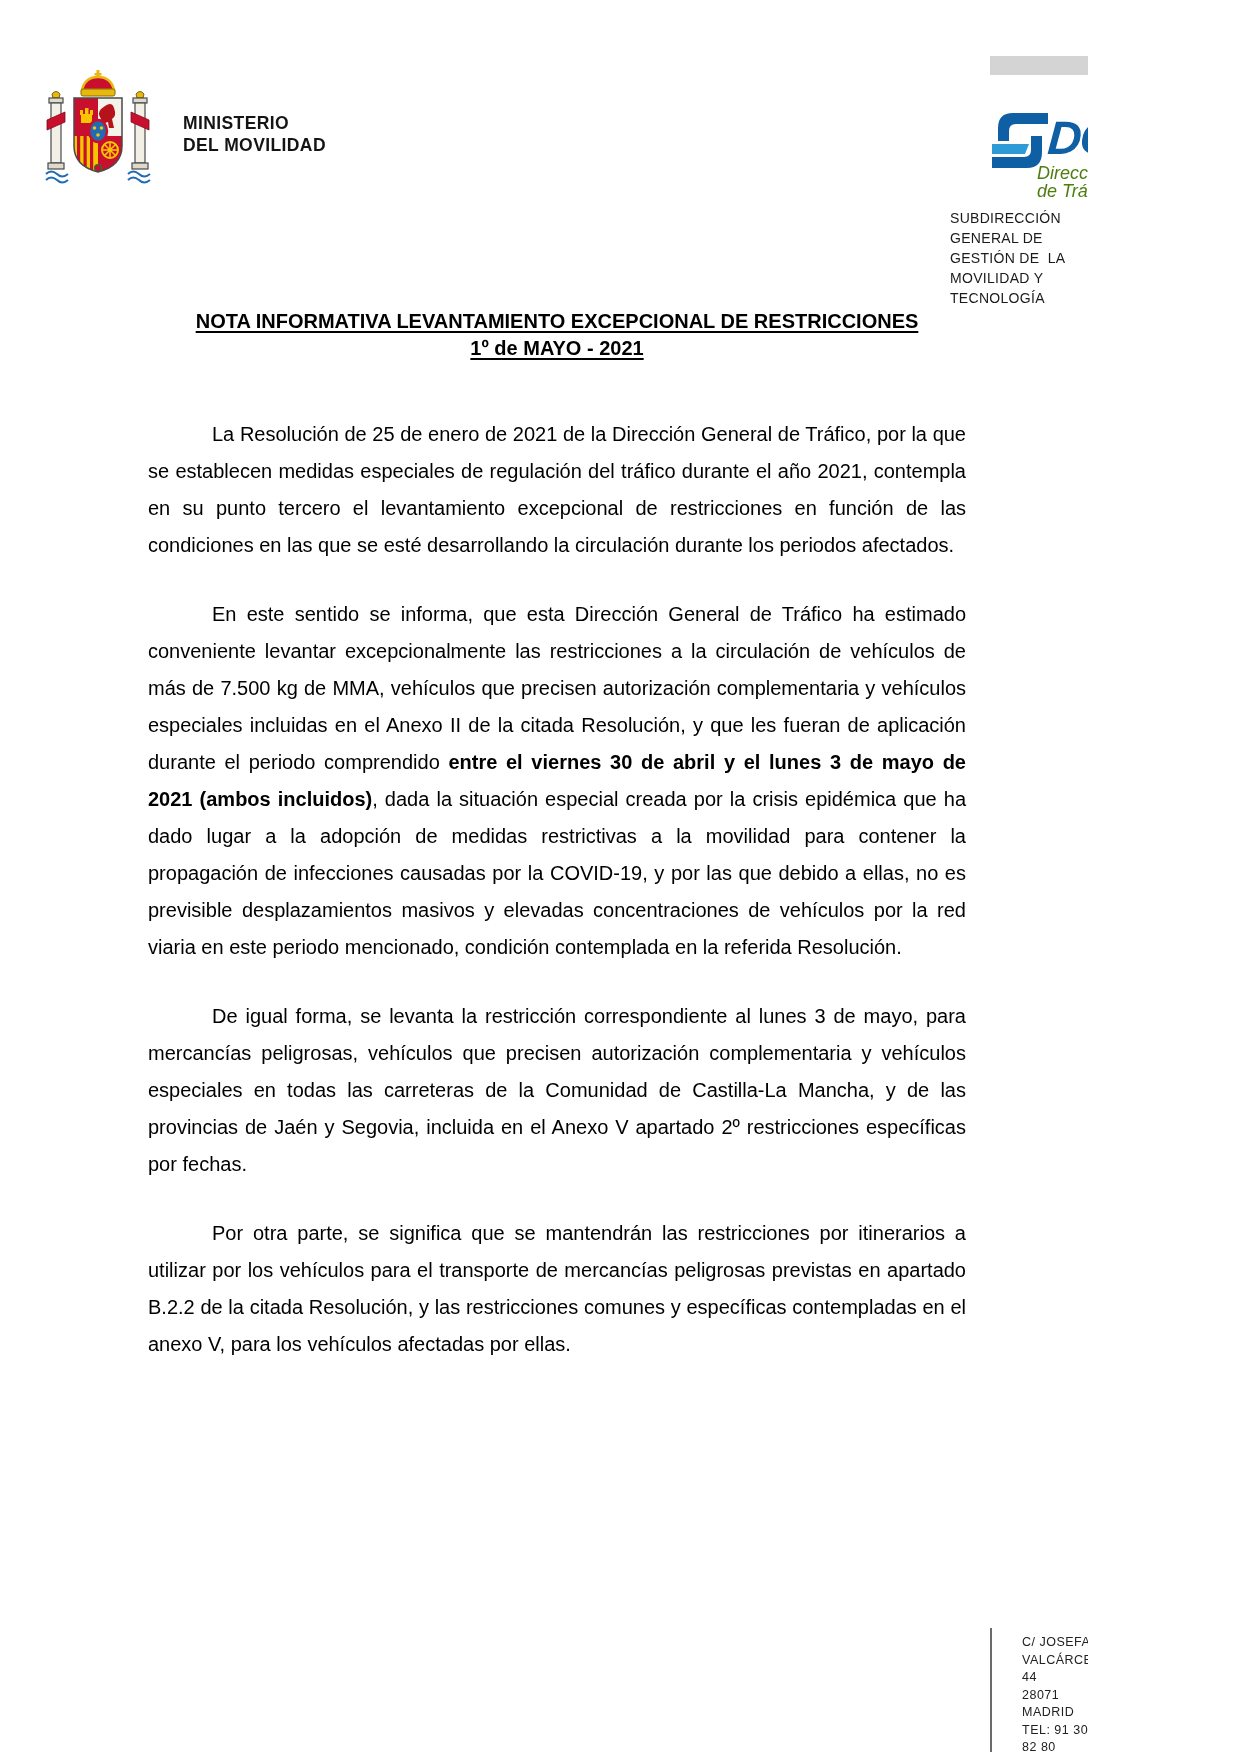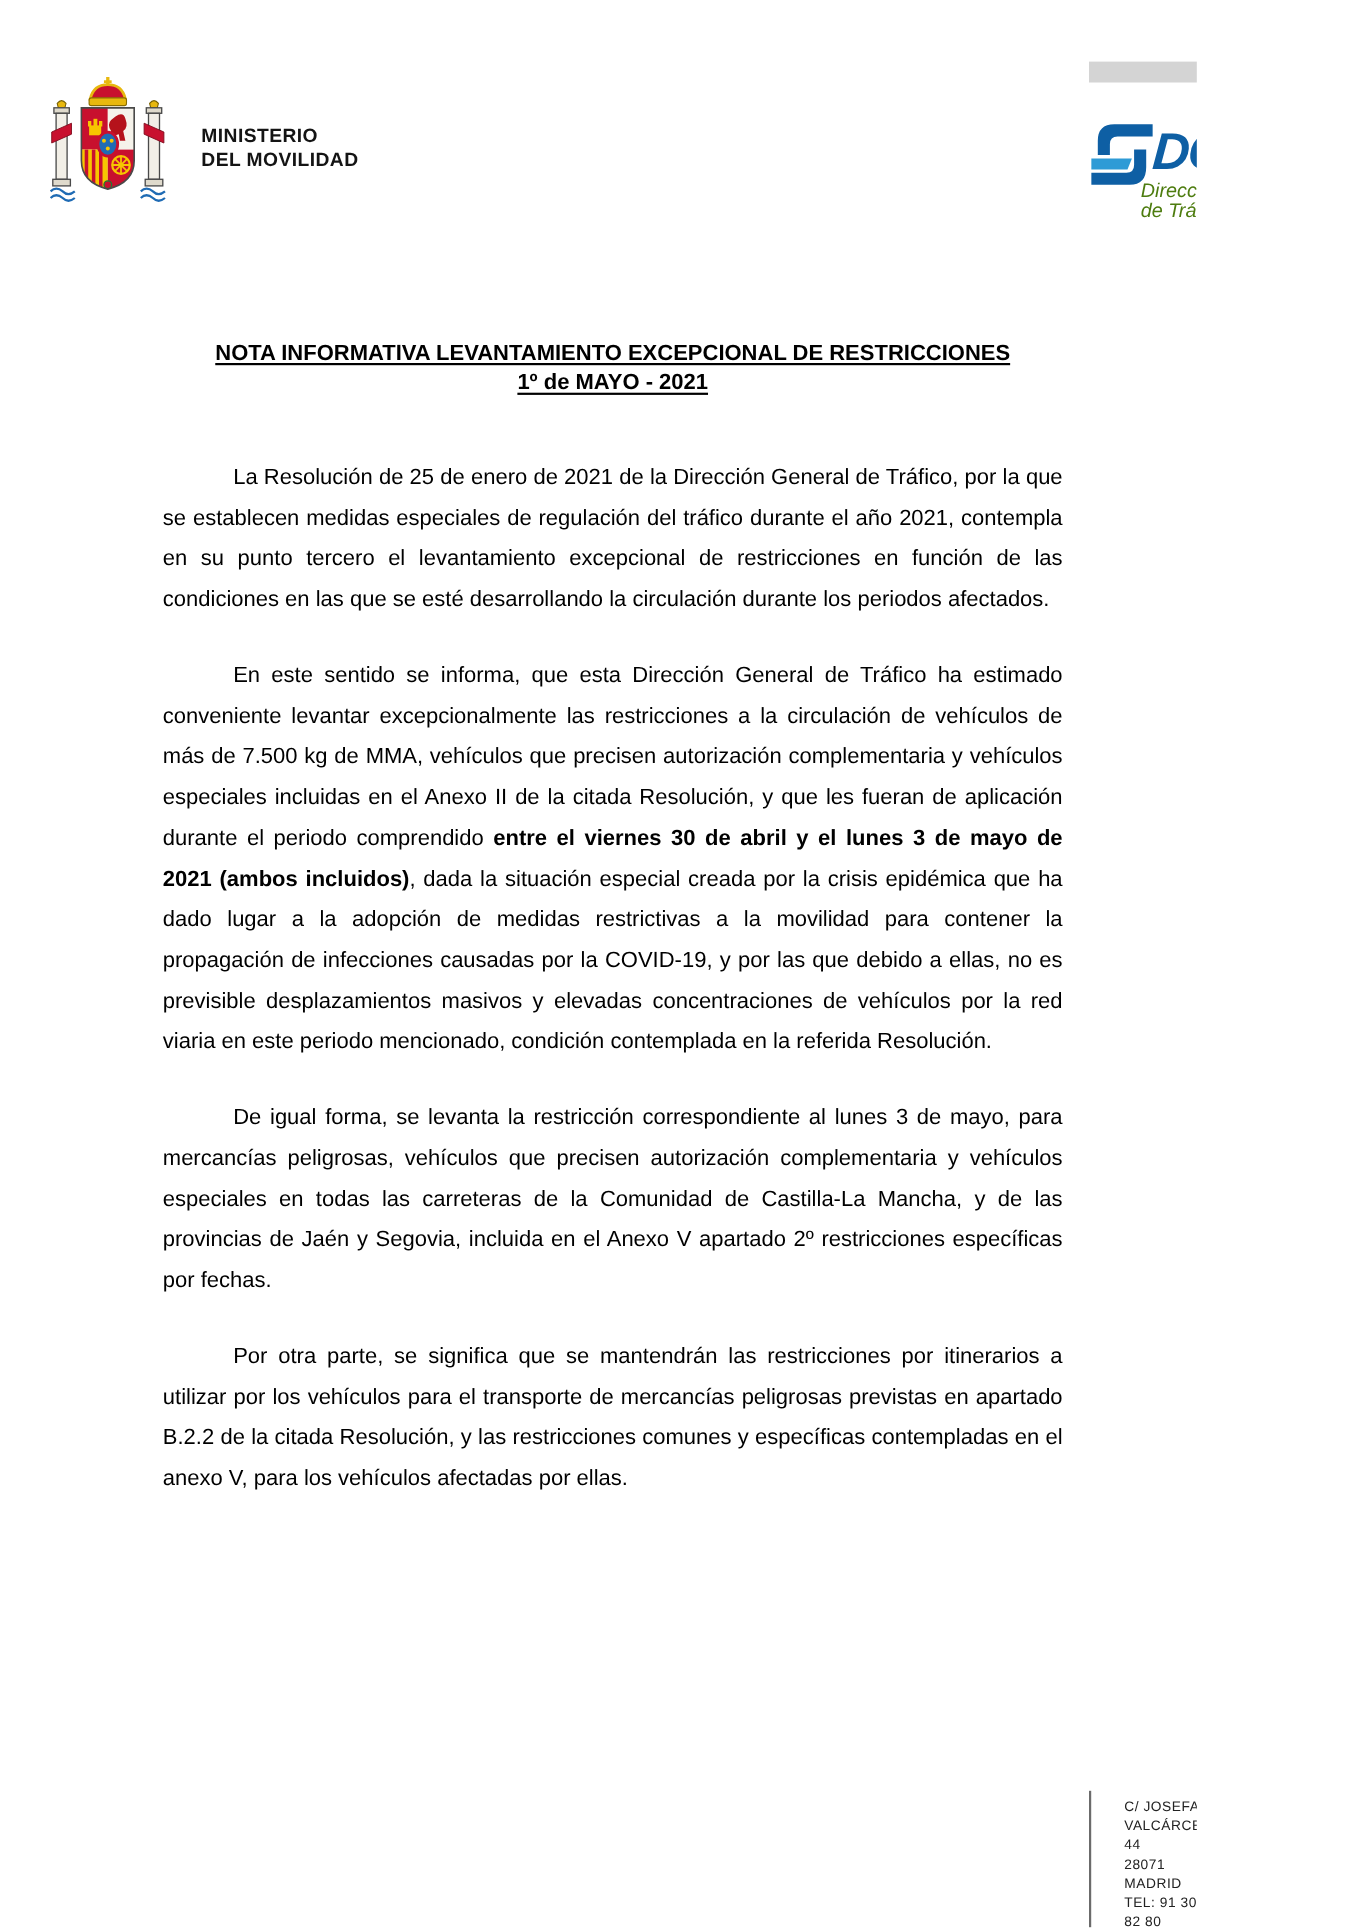--- a/index.html
+++ b/index.html
@@ -152,20 +152,25 @@
       <path d="M0 36 L37 36 L33 46 L0 46 Z" fill="var(--dgt-light-blue)"></path>
       <path d="M50 28 L50 44 Q50 60 35 60 L0 60 L0 49 L32 49 Q39 49 39 42 L39 28 Z" fill="var(--dgt-dark-blue)"></path>
     </svg>
     <div class="dgt-acronym">DGT</div>
     <div class="dgt-tagline">
       <div>Dirección General</div>
       <div>de Tráfico</div>
     </div>
   </div>
 
+  <div class="subdireccion">
+    <div class="subdir-line">SUBDIRECCIÓN  GENERAL DE</div>
+    <div class="subdir-line">GESTIÓN DE  LA MOVILIDAD Y</div>
+    <div class="subdir-line">TECNOLOGÍA</div>
+  </div>
 
   <div class="doc-title">
     <div><span class="t-line">NOTA INFORMATIVA LEVANTAMIENTO EXCEPCIONAL DE RESTRICCIONES</span></div>
     <div><span class="t-line">1º de MAYO - 2021</span></div>
   </div>
 
   <div class="doc-body">
     <p>La Resolución de 25 de enero de 2021 de la Dirección General de Tráfico, por la que se establecen medidas especiales de regulación del tráfico durante el año 2021, contempla en su punto tercero el levantamiento excepcional de restricciones en función de las condiciones en las que se esté desarrollando la circulación durante los periodos afectados.</p>
     <p><span>En este sentido se informa, que esta Dirección General de Tráfico ha estimado conveniente levantar excepcionalmente las restricciones a la circulación de vehículos de más de 7.500 kg de MMA, vehículos que precisen autorización complementaria y vehículos especiales  incluidas en el Anexo II de la citada Resolución, y que les fueran de aplicación durante el periodo comprendido </span><strong>entre el viernes 30 de abril y el lunes 3 de mayo de 2021 (ambos incluidos)</strong><span>, dada la situación especial creada por la crisis epidémica que ha dado lugar a la adopción de medidas restrictivas a la movilidad para contener la propagación de infecciones causadas por la COVID-19, y por las que debido a ellas, no es previsible desplazamientos masivos y elevadas concentraciones de vehículos por la red viaria en este periodo mencionado, condición contemplada en la referida Resolución.</span></p>
     <p>De igual forma, se levanta la restricción correspondiente al lunes 3 de mayo, para mercancías peligrosas, vehículos que precisen autorización complementaria y vehículos especiales en todas las carreteras de la Comunidad de Castilla-La Mancha, y de las provincias de Jaén y Segovia, incluida en el Anexo V apartado 2º restricciones específicas por fechas.</p>

